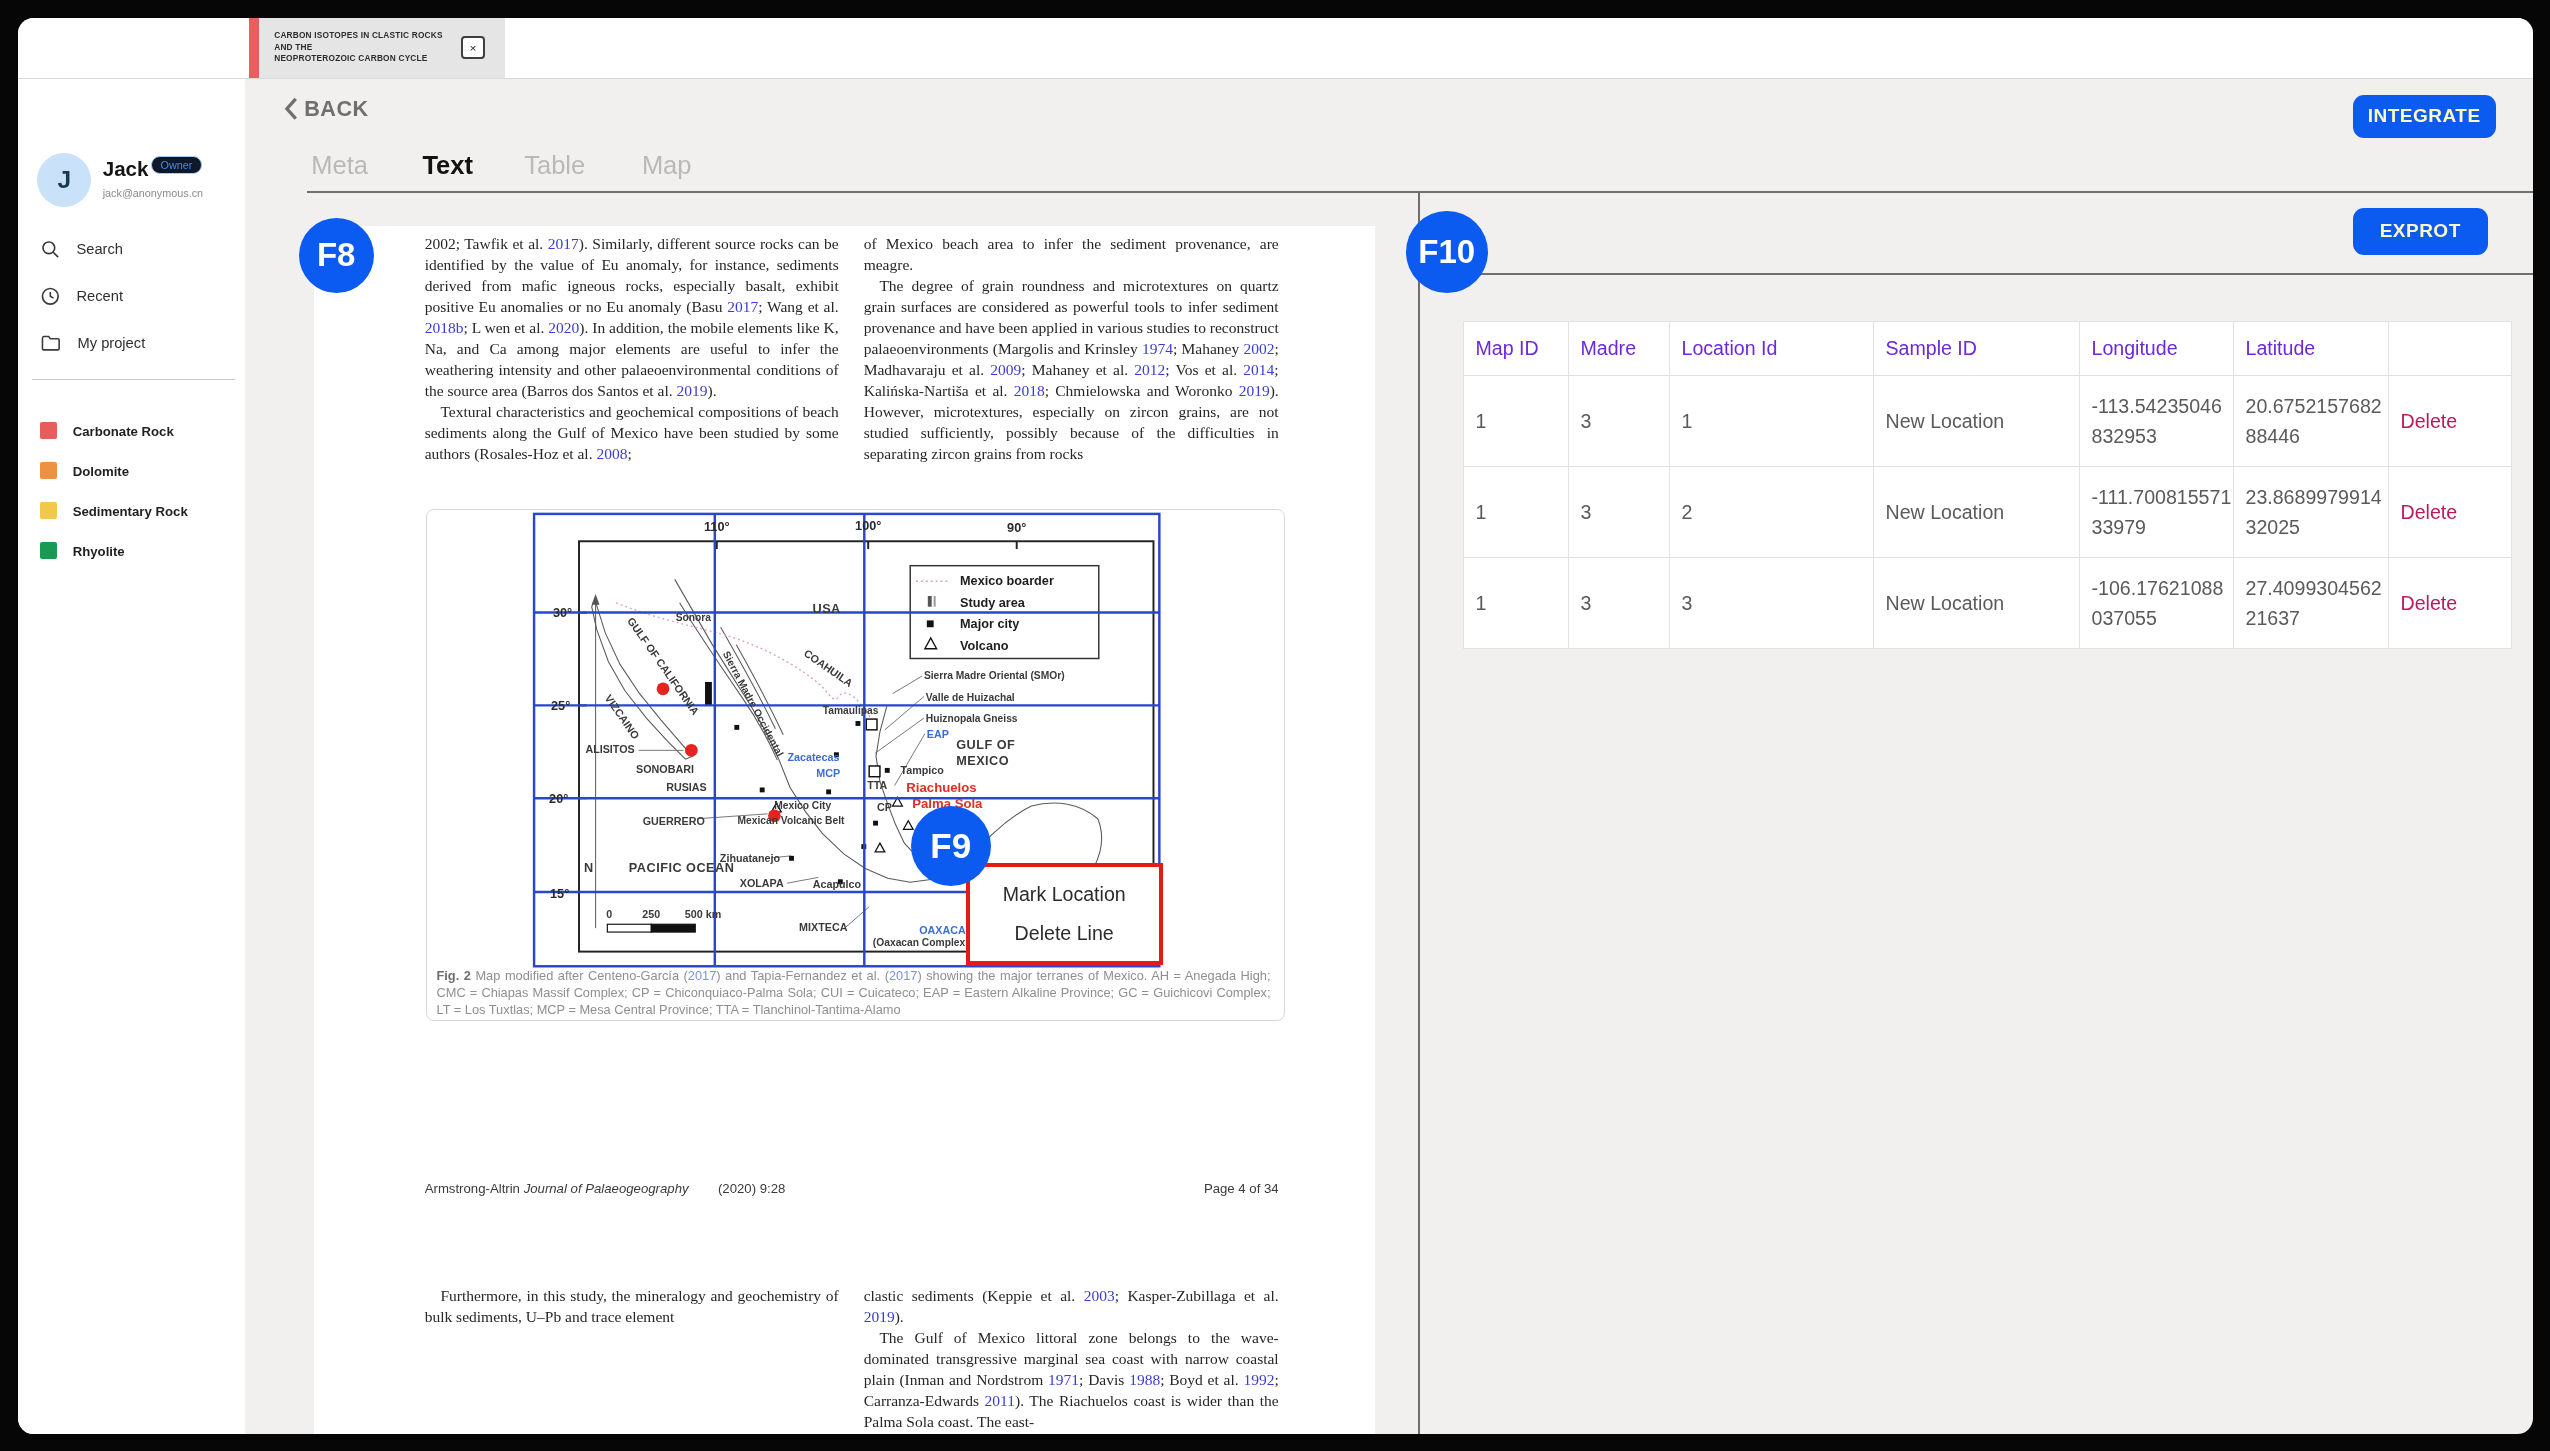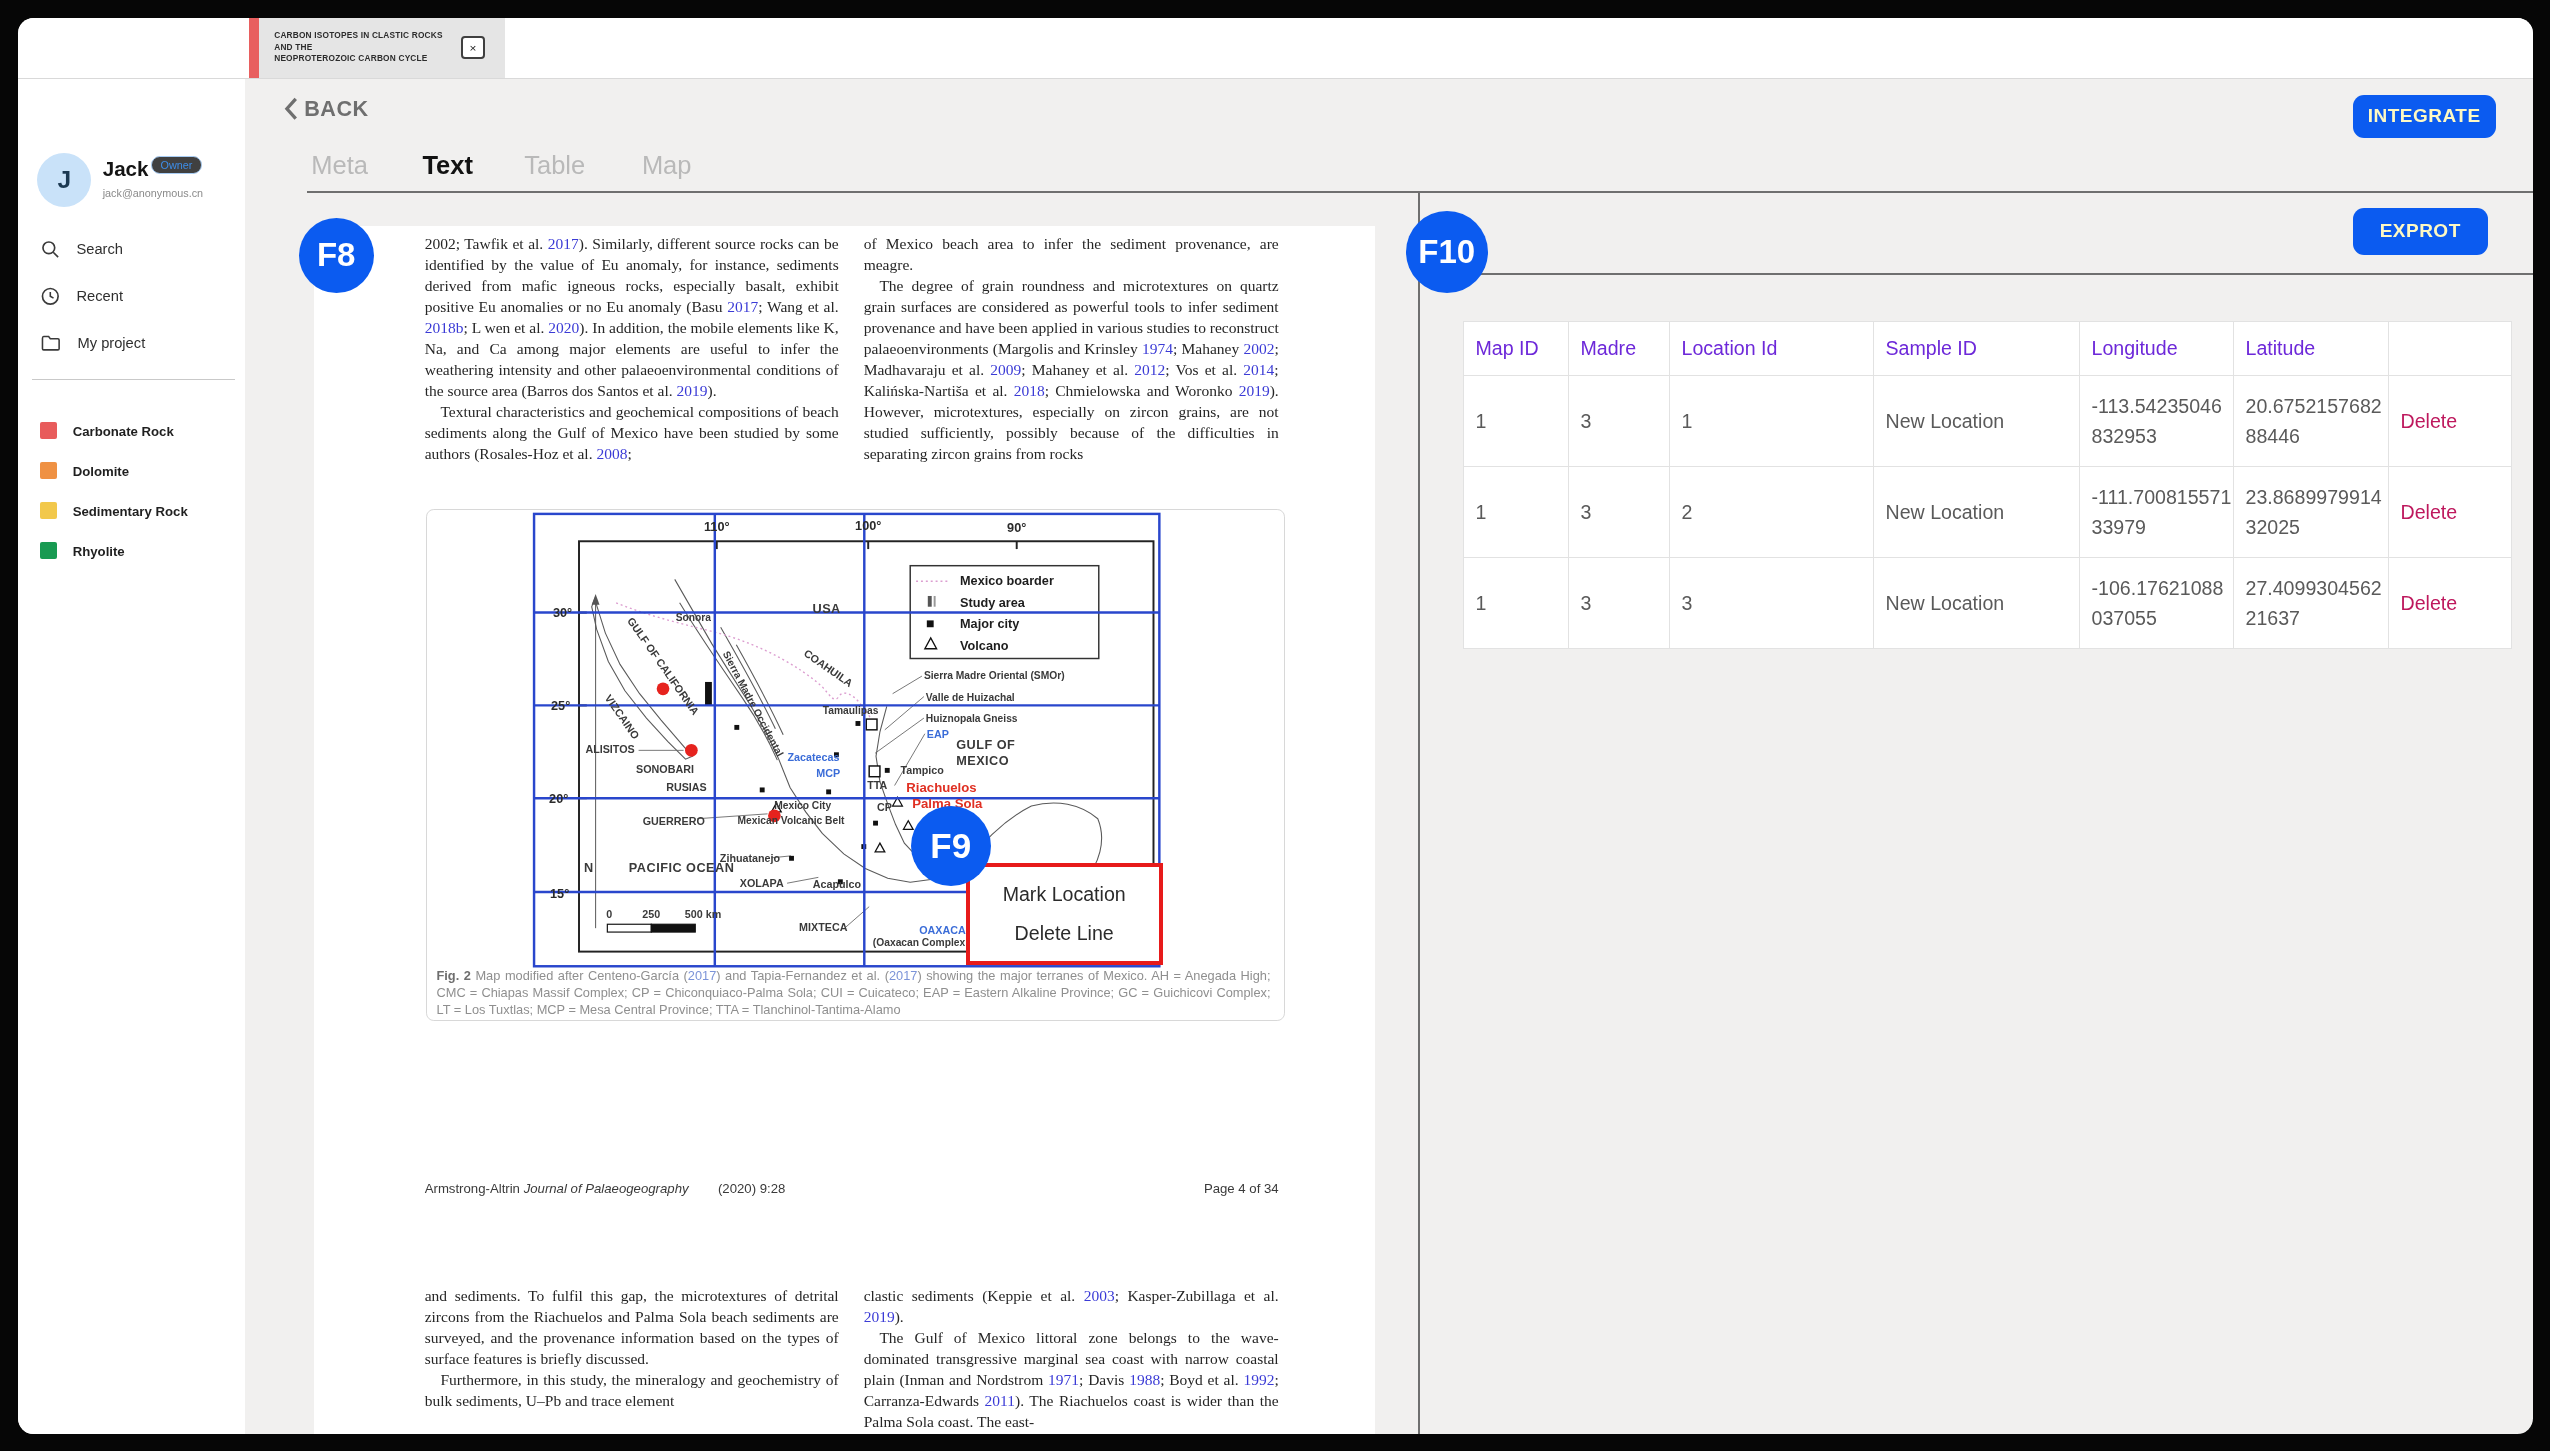--- a/index.html
+++ b/index.html
@@ -18,21 +18,21 @@
   .doc-tab .close{width:19.6px;height:19.6px;border:2px solid #3f3f3f;border-radius:3.9px;background:#fff;
                   display:flex;align-items:center;justify-content:center;font-size:11.8px;color:#222;margin-left:5.9px;cursor:pointer}
 
   
   .sidebar{position:absolute;left:0;top:61px;width:227px;height:1356px;background:#fff}
   .avatar{position:absolute;left:19.6px;top:74px;width:54px;height:54px;border-radius:50%;
           background:#c9e2f9;color:#1c3952;font-weight:bold;font-size:24.5px;
           display:flex;align-items:center;justify-content:center}
   .uname{position:absolute;left:85px;top:78px;font-size:20.6px;font-weight:bold;color:#141414}
   .upill{position:absolute;left:133px;top:77px;font-size:10.8px;color:#3d8de8;border:1.5px solid #a8cdf5;
-         background:#404040;border-radius:8.8px;padding:2px 8.8px}
+         background:#0f172a;border-radius:8.8px;padding:2px 8.8px}
   .uemail{position:absolute;left:85px;top:108px;font-size:10.8px;color:#8a8a8a}
   .nav-item{position:absolute;left:0;width:227px;height:33px;display:flex;align-items:center;cursor:pointer}
   .nav-item svg{margin-left:23.5px}
   .nav-item .nl{margin-left:16.7px;font-size:14.7px;color:#2f2f2f}
   .side-div{position:absolute;left:14.7px;top:300px;width:203px;height:0;border-top:1px solid #c9c9c9}
   .legend-list{position:absolute;left:0;top:320px;width:227px}
   .legend-item{position:relative;height:40px;display:flex;align-items:flex-end;cursor:pointer}
   .legend-item .sw{width:16.7px;height:16.7px;border-radius:2px;margin-left:22.6px}
   .legend-item .ll{margin-left:15.7px;font-size:13.2px;font-weight:bold;color:#1f1f1f}
 
@@ -410,21 +410,20 @@
       </svg>
       <div class="cap"><span class="bold">Fig. 2 </span><span>Map modified after Centeno-García (</span><span class="cite">2017</span><span>) and Tapia-Fernandez et al. (</span><span class="cite">2017</span><span>) showing the major terranes of Mexico. AH = Anegada High; CMC = Chiapas Massif Complex; CP = Chiconquiaco-Palma Sola; CUI = Cuicateco; EAP = Eastern Alkaline Province; GC = Guichicovi Complex; LT = Los Tuxtlas; MCP = Mesa Central Province; TTA = Tlanchinol-Tantima-Alamo</span></div>
     </div>
 
     <div class="pgfooter">
       <span style="white-space:pre"><span>Armstrong-Altrin </span><span class="ital">Journal of Palaeogeography</span><span>        (2020) 9:28</span></span>
       <span class="right">Page 4 of 34</span>
     </div>
 
     <div class="doccol" id="col1b">
-      <p><span>and sediments. To fulfil this gap, the microtextures of detrital zircons from the Riachuelos and Palma Sola beach sediments are surveyed, and the provenance information based on the types of surface features is briefly discussed.</span></p>
       <p class="ind"><span>Furthermore, in this study, the mineralogy and geochemistry of bulk sediments, U–Pb and trace element</span></p>
     </div>
     <div class="doccol" style="width:415px" id="col2b">
       <p><span>clastic sediments (Keppie et al. </span><span class="cite">2003</span><span>; Kasper-Zubillaga et al. </span><span class="cite">2019</span><span>).</span></p>
       <p class="ind"><span>The Gulf of Mexico littoral zone belongs to the wave-dominated transgressive marginal sea coast with narrow coastal plain (Inman and Nordstrom </span><span class="cite">1971</span><span>; Davis </span><span class="cite">1988</span><span>; Boyd et al. </span><span class="cite">1992</span><span>; Carranza-Edwards </span><span class="cite">2011</span><span>). The Riachuelos coast is wider than the Palma Sola coast. The east-</span></p>
     </div>
   </div>
 
   <div class="ctx">
     <div class="mi">Mark Location</div>

